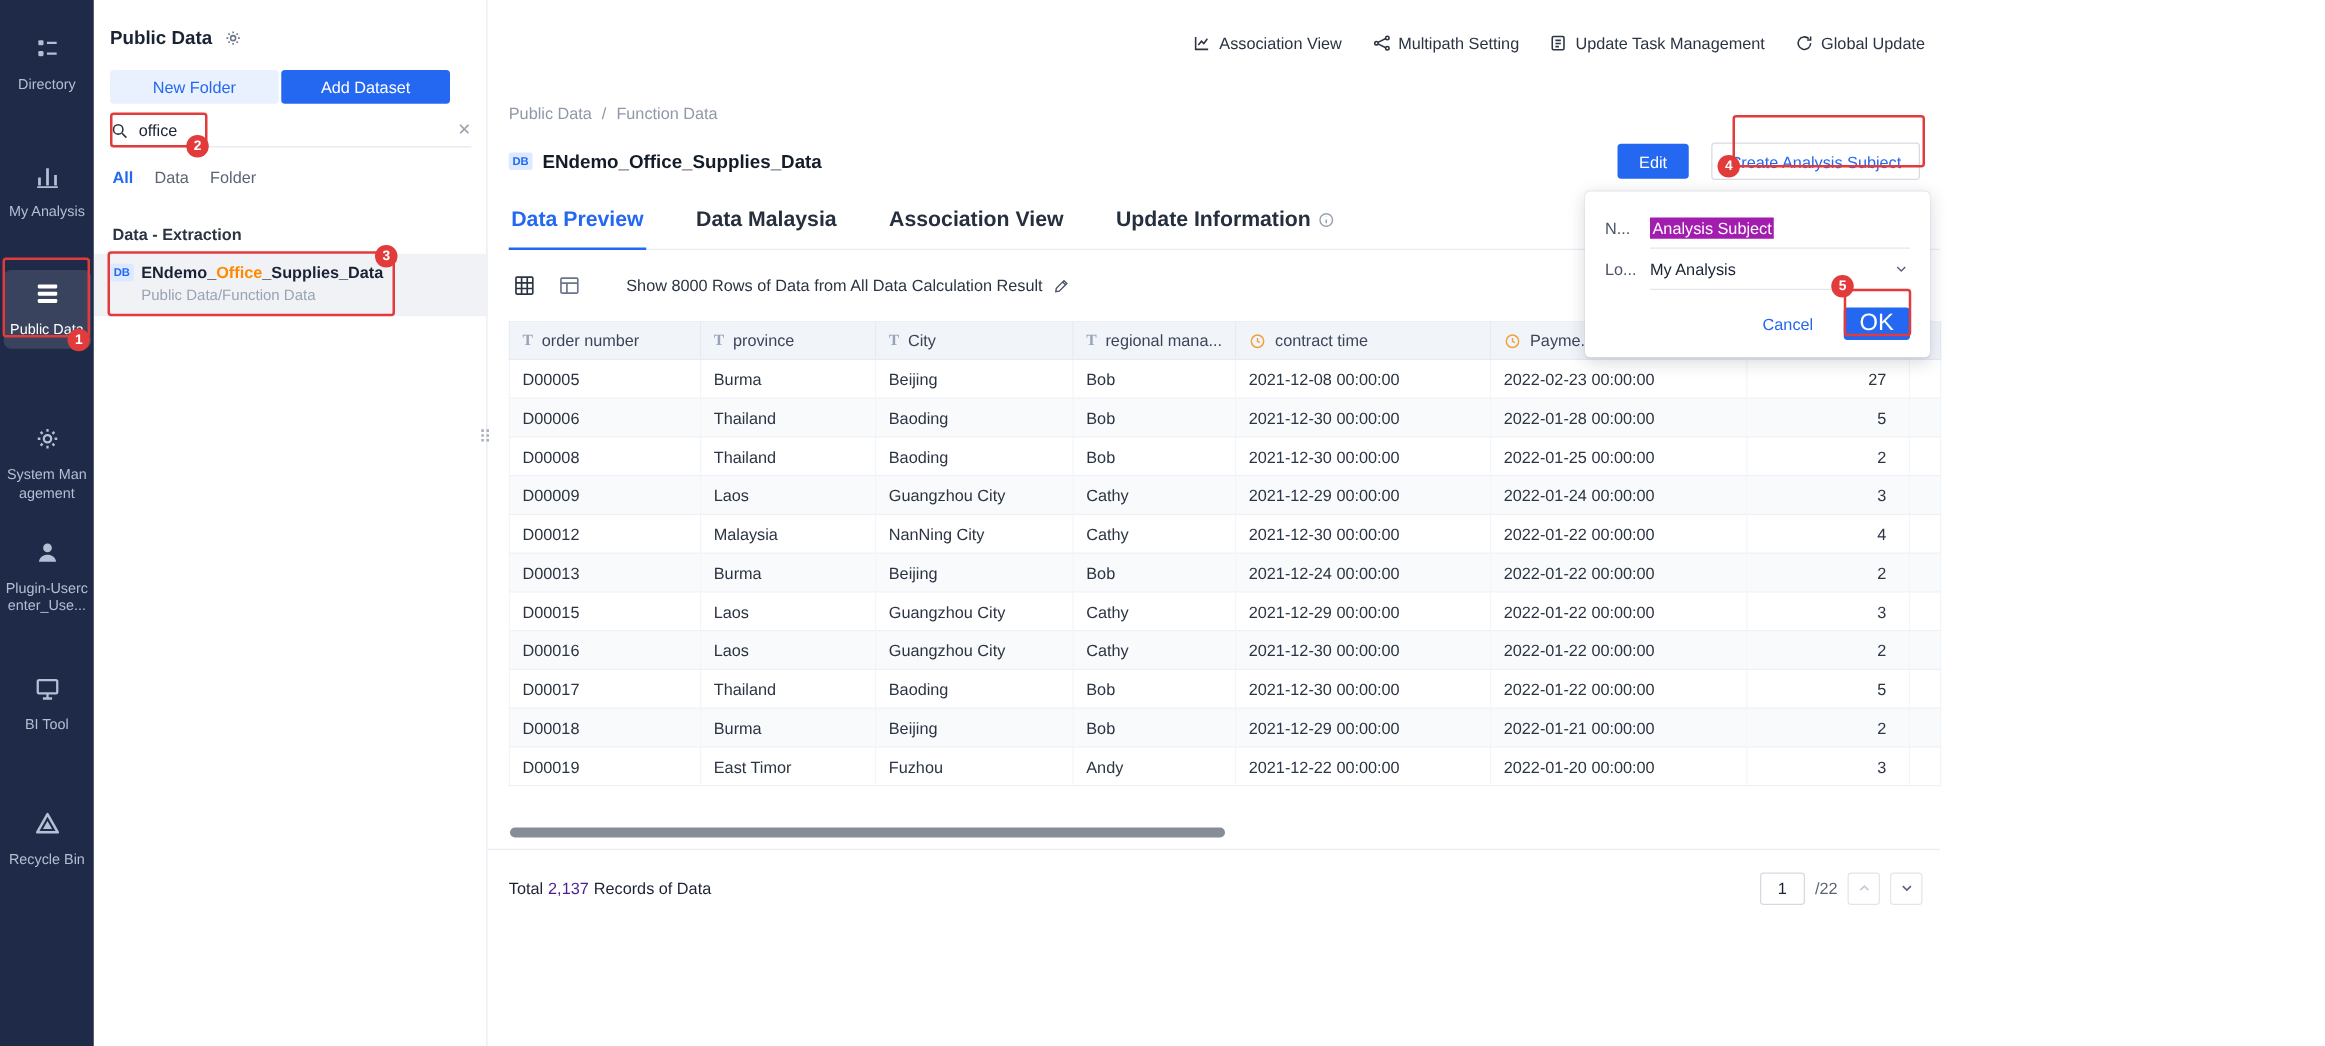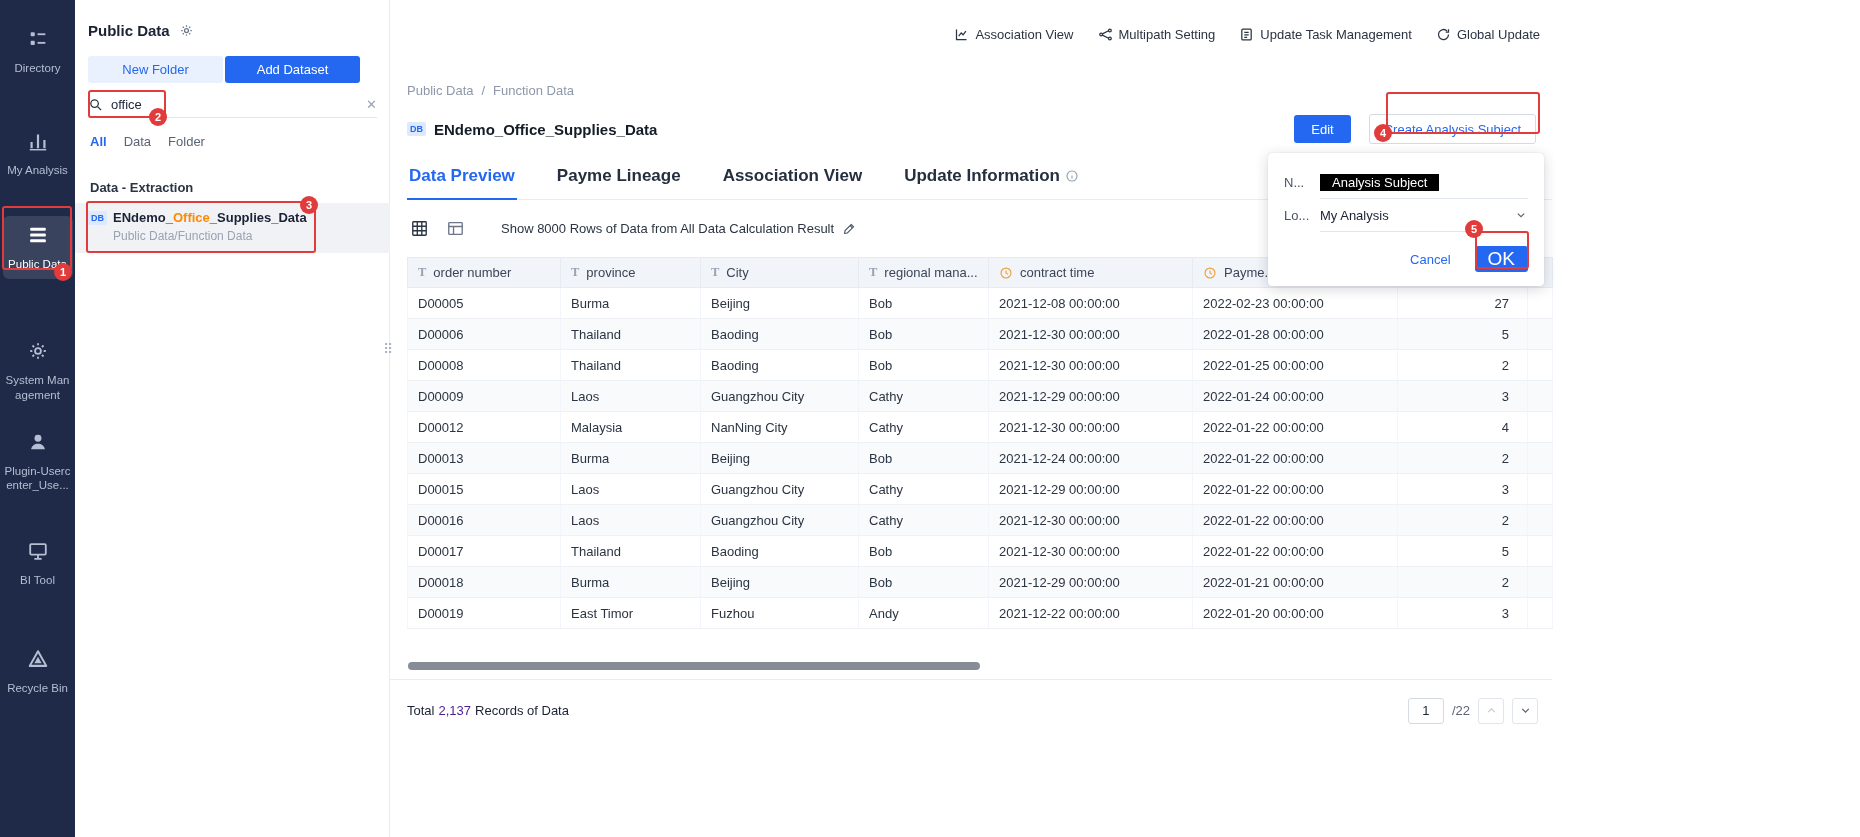--- a/index.html
+++ b/index.html
@@ -83,21 +83,21 @@
   .page-input{width:36px;height:26px;border:1px solid #d4d9e2;border-radius:3px;text-align:center;font-size:13px;color:#1a2233}
   .page-total{color:#5a6474}
   .pg-btn{width:26px;height:26px;border:1px solid #e1e5ec;border-radius:3px;display:flex;align-items:center;justify-content:center;cursor:pointer;background:#fff}
   .pg-btn svg{width:13px;height:13px}
 
   
   .popup{position:absolute;top:138px;left:878px;width:276px;background:#fff;border-radius:4px;box-shadow:0 3px 14px rgba(26,36,61,.18),0 0 1px rgba(26,36,61,.25);padding:13px 16px 14px;z-index:40}
   .field{display:flex;align-items:center;gap:10px;height:33px}
   .field-label{width:26px;font-size:13px;color:#4a5468;white-space:nowrap;overflow:hidden}
   .field-control{flex:1;display:flex;align-items:center;border-bottom:1px solid #e2e7ef;height:100%;font-size:13px;color:#1a2233}
-  .sel-text{background:#000000;color:#fff;padding:1px 12px}
+  .sel-text{background:#a21caf;color:#fff;padding:1px 2px}
   .chev{margin-left:auto}
   .chev svg{width:14px;height:14px}
   .popup-actions{display:flex;justify-content:flex-end;align-items:center;gap:24px;margin-top:14px}
   .btn-cancel{color:#2468f2;font-size:13px}
   .btn-ok{height:26px;padding:0 13px;background:#2468f2;color:#fff;border-radius:3px;font-size:19px}
 
   
   .ann-box{position:absolute;border:2px solid #e23b3b;border-radius:3px;z-index:60;pointer-events:none}
   .ann-dot{position:absolute;width:18px;height:18px;border-radius:50%;background:#e23b3b;color:#fff;font-size:11px;font-weight:700;display:flex;align-items:center;justify-content:center;z-index:61;pointer-events:none}
   .b1{left:2px;top:206px;width:70px;height:64px}
@@ -282,21 +282,21 @@
       <button class="btn-edit">Edit</button>
       <button class="btn-create">Create Analysis Subject</button>
     </div>
   </div>
 
   <div class="main-tabs">
     <span class="main-tab active">
         <span>Data Preview</span>
       </span>
     <span class="main-tab">
-        <span>Payme Lineage</span>
+        <span>Data Malaysia</span>
       </span>
     <span class="main-tab">
         <span>Association View</span>
       </span>
     <span class="main-tab">
       <span>Update Information</span>
       <span>
           <svg viewBox="0 0 24 24" fill="none" stroke="#98a2b3" stroke-width="2">
             <circle cx="12" cy="12" r="8.6"></circle>
             <path d="M12 11.2v5.2M12 7.4v.4"></path>

